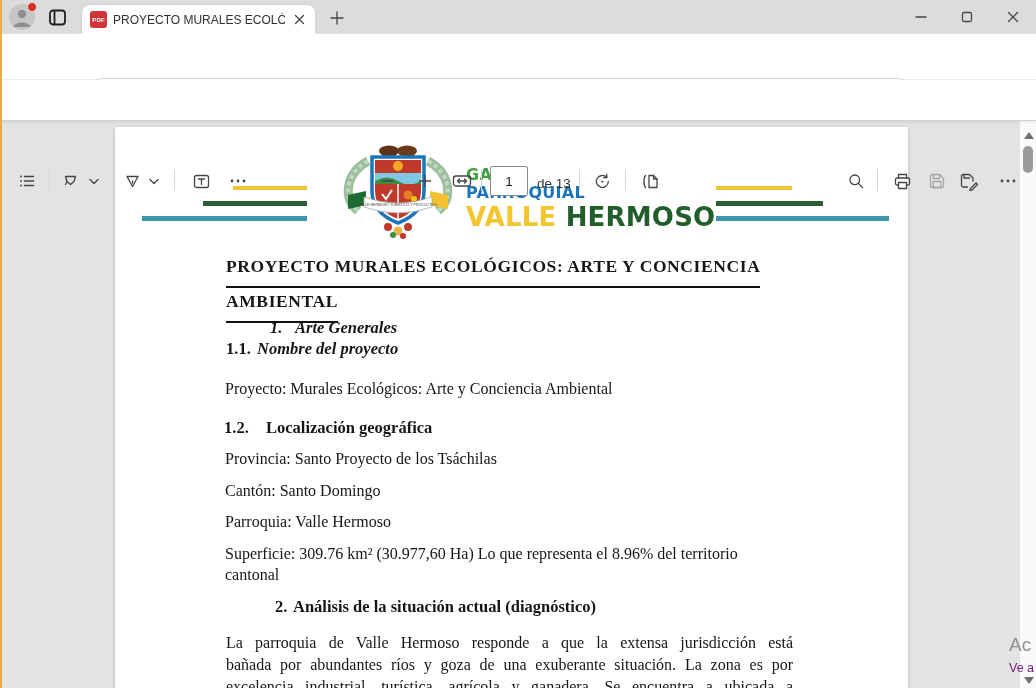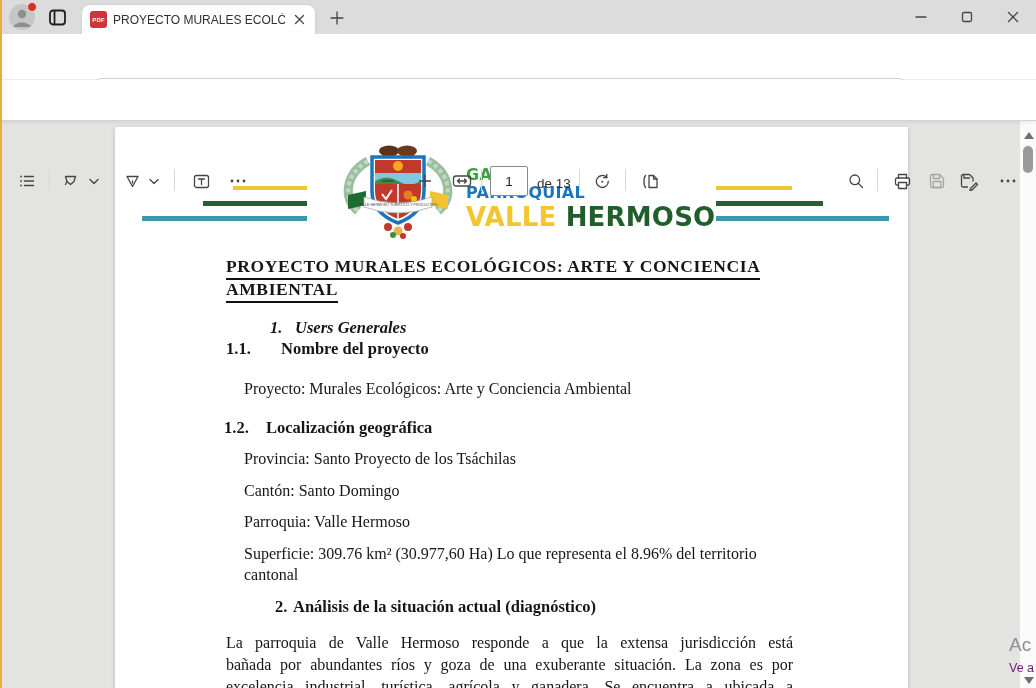--- a/index.html
+++ b/index.html
@@ -61,25 +61,25 @@
   .stripe { position:absolute; }
   .wordmark { position:absolute; left:351px; top:40px; font-family:"DejaVu Sans", sans-serif; font-weight:800; line-height:1; }
   .wm1 { font-size:16px; letter-spacing:.3px; color:#3FA23F; }
   .wm2 { font-size:16px; letter-spacing:.3px; color:#1B75BC; margin-top:2px; }
   .wm3 { font-size:26px; letter-spacing:.2px; margin-top:3px; }
   .wm-valle { color:#F3C52E; } .wm-hermoso { color:#215E2B; }
 
   
   .doc-abs { position:absolute; font-family:"Liberation Serif", serif; color:#161616; }
   .title-line { display:inline-block; font-size:17.5px; font-weight:bold; letter-spacing:.6px;
-                border-bottom:2px solid #111; padding-bottom:1px; }
+                border-bottom:2px solid #111; padding-bottom:9px; }
   .h-num { font-weight:bold; font-size:16.5px; }
   .h-txt { font-weight:bold; font-size:16.5px; }
   .ital  { font-style:italic; }
-  .body-txt { font-size:16px; white-space:nowrap;margin-left:19px; }
+  .body-txt { font-size:16px; white-space:nowrap; }
   .just-line { width:567px; font-size:16px; line-height:21.5px; text-align:justify; text-align-last:justify; }
 
   
   .scrollbar { position:absolute; right:0; top:0; width:17px; height:567px; background:#FAFAFA; border-left:1px solid #E4E4E4; }
   .sb-arrow-up { position:absolute; left:4px; top:11px; width:0; height:0;
                  border-left:5px solid transparent; border-right:5px solid transparent; border-bottom:7px solid #6F6F6F; }
   .sb-thumb { position:absolute; left:3px; top:25px; width:10px; height:27px; background:#9A9A9A; border-radius:5px; }
   .sb-arrow-down { position:absolute; left:4px; bottom:4px; width:0; height:0;
                  border-left:5px solid transparent; border-right:5px solid transparent; border-top:7px solid #6F6F6F; }
 
@@ -366,29 +366,29 @@
       <div class="wm2">PARROQUIAL</div>
       <div class="wm3">
         <span class="wm-valle">VALLE</span>
         <span class="wm-hermoso">HERMOSO</span>
       </div>
     </div>
 
     <div class="doc-abs" style="left:111px;top:129px;">
       <span class="title-line">PROYECTO MURALES ECOLÓGICOS: ARTE Y CONCIENCIA</span>
     </div>
-    <div class="doc-abs" style="left:111px;top:152px;">
+    <div class="doc-abs" style="left:111px;top:164px;">
       <span class="title-line">AMBIENTAL</span>
     </div>
 
     <div class="doc-abs h-num ital" style="left:155px;top:191px;">1.</div>
-    <div class="doc-abs h-txt ital" style="left:180px;top:191px;">Users Generales</div>
+    <div class="doc-abs h-txt ital" style="left:180px;top:191px;">Arte Generales</div>
 
     <div class="doc-abs h-num" style="left:111px;top:212px;">1.1.</div>
-    <div class="doc-abs h-txt" style="left:166px;top:212px;">Nombre del proyecto</div>
+    <div class="doc-abs h-txt" style="left:142px;top:212px;font-style:italic;">Nombre del proyecto</div>
 
     <div class="doc-abs body-txt" style="left:110px;top:253px;">Proyecto: Murales Ecológicos: Arte y Conciencia Ambiental</div>
 
     <div class="doc-abs h-num" style="left:109px;top:291px;">1.2.</div>
     <div class="doc-abs h-txt" style="left:151px;top:291px;">Localización geográfica</div>
 
     <div class="doc-abs body-txt" style="left:110px;top:323px;">Provincia: Santo Proyecto de los Tsáchilas</div>
     <div class="doc-abs body-txt" style="left:110px;top:355px;">Cantón: Santo Domingo</div>
     <div class="doc-abs body-txt" style="left:110px;top:386px;">Parroquia: Valle Hermoso</div>
 

